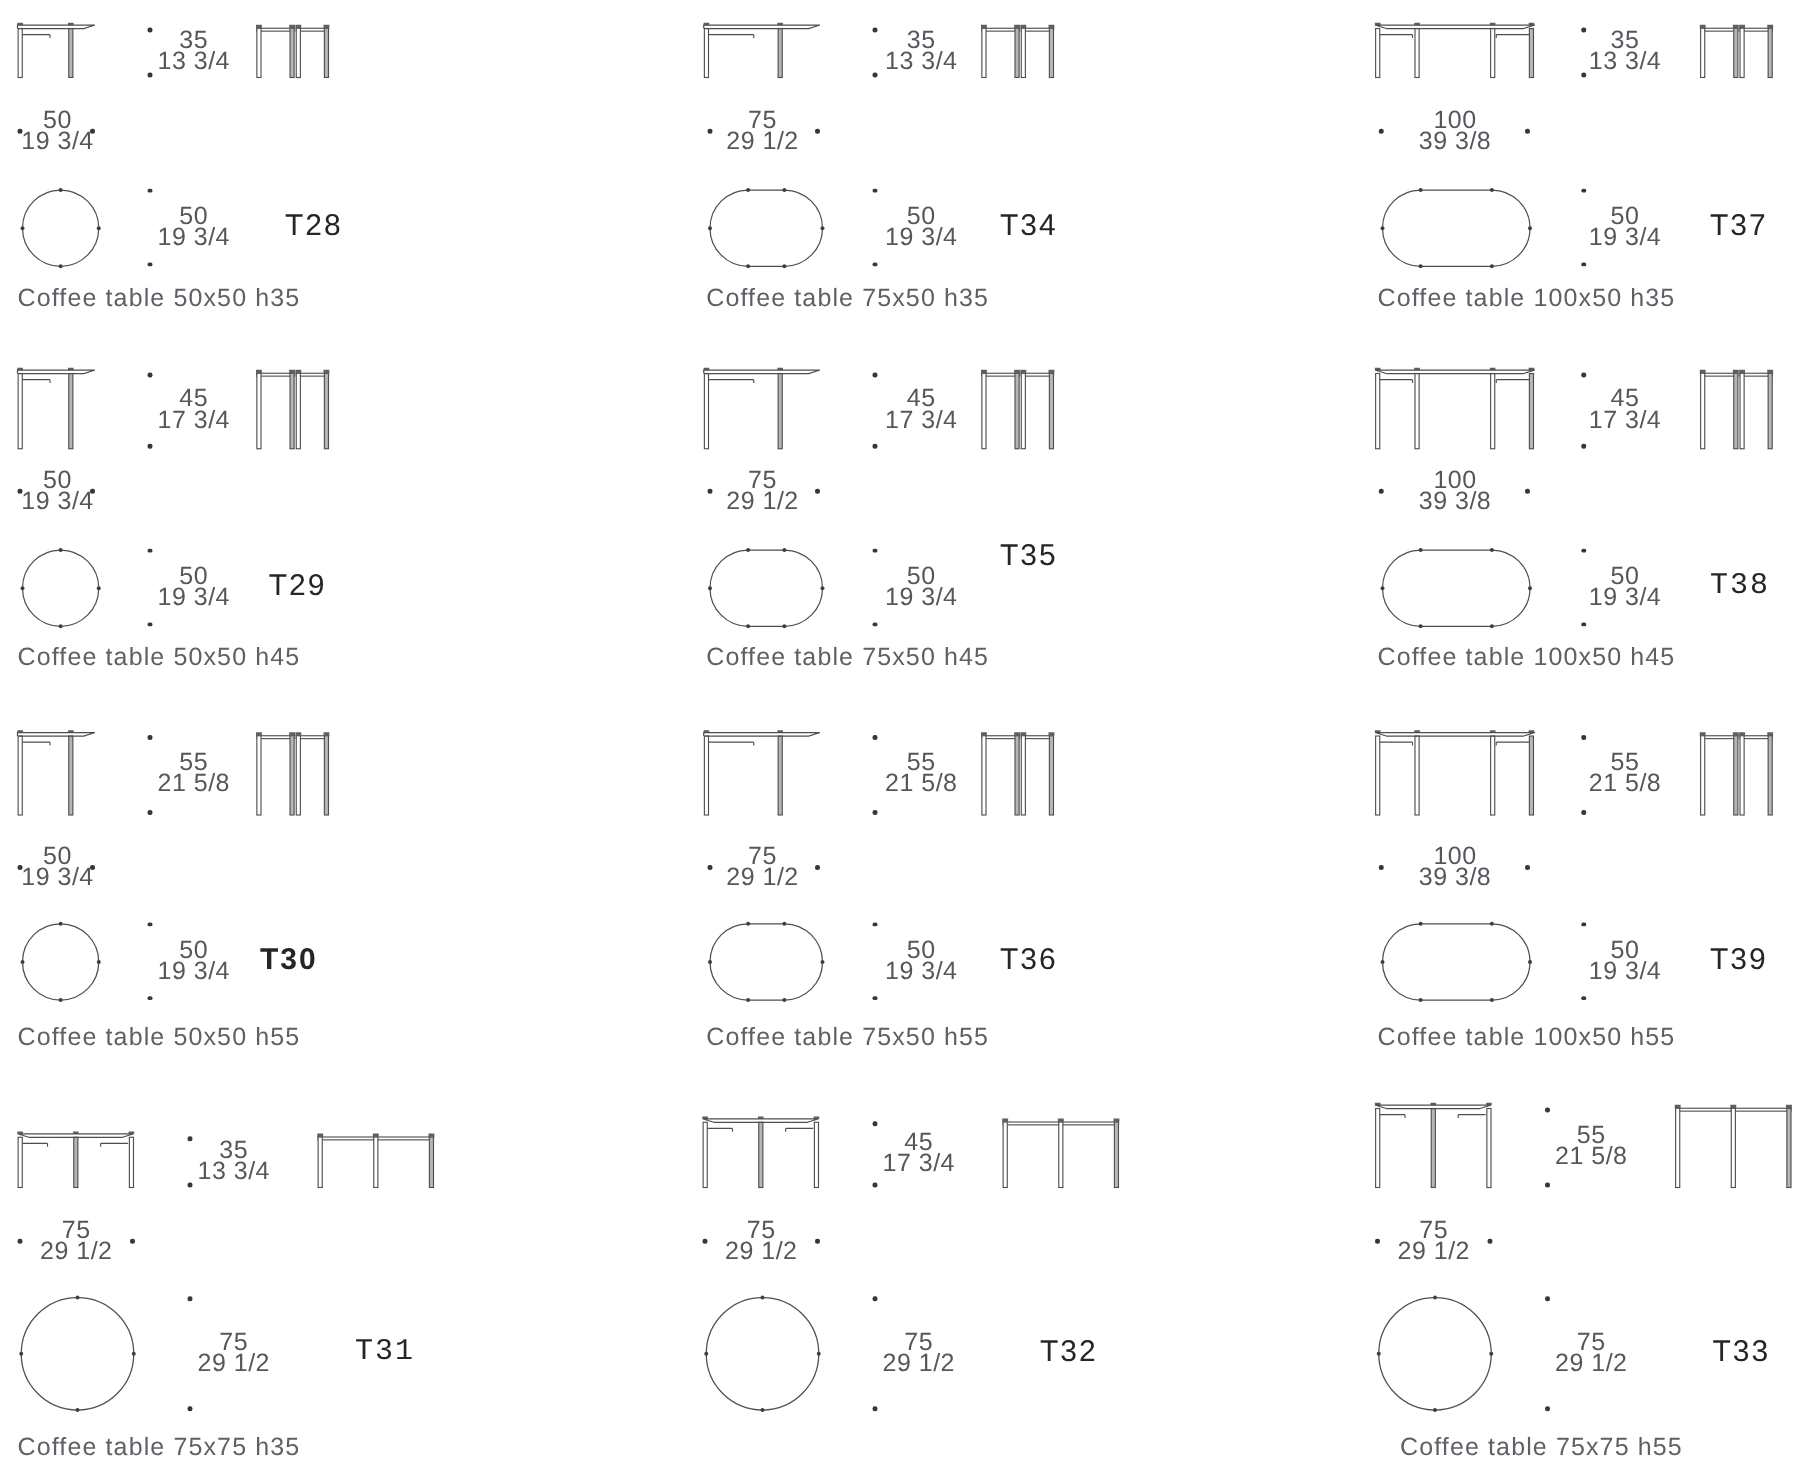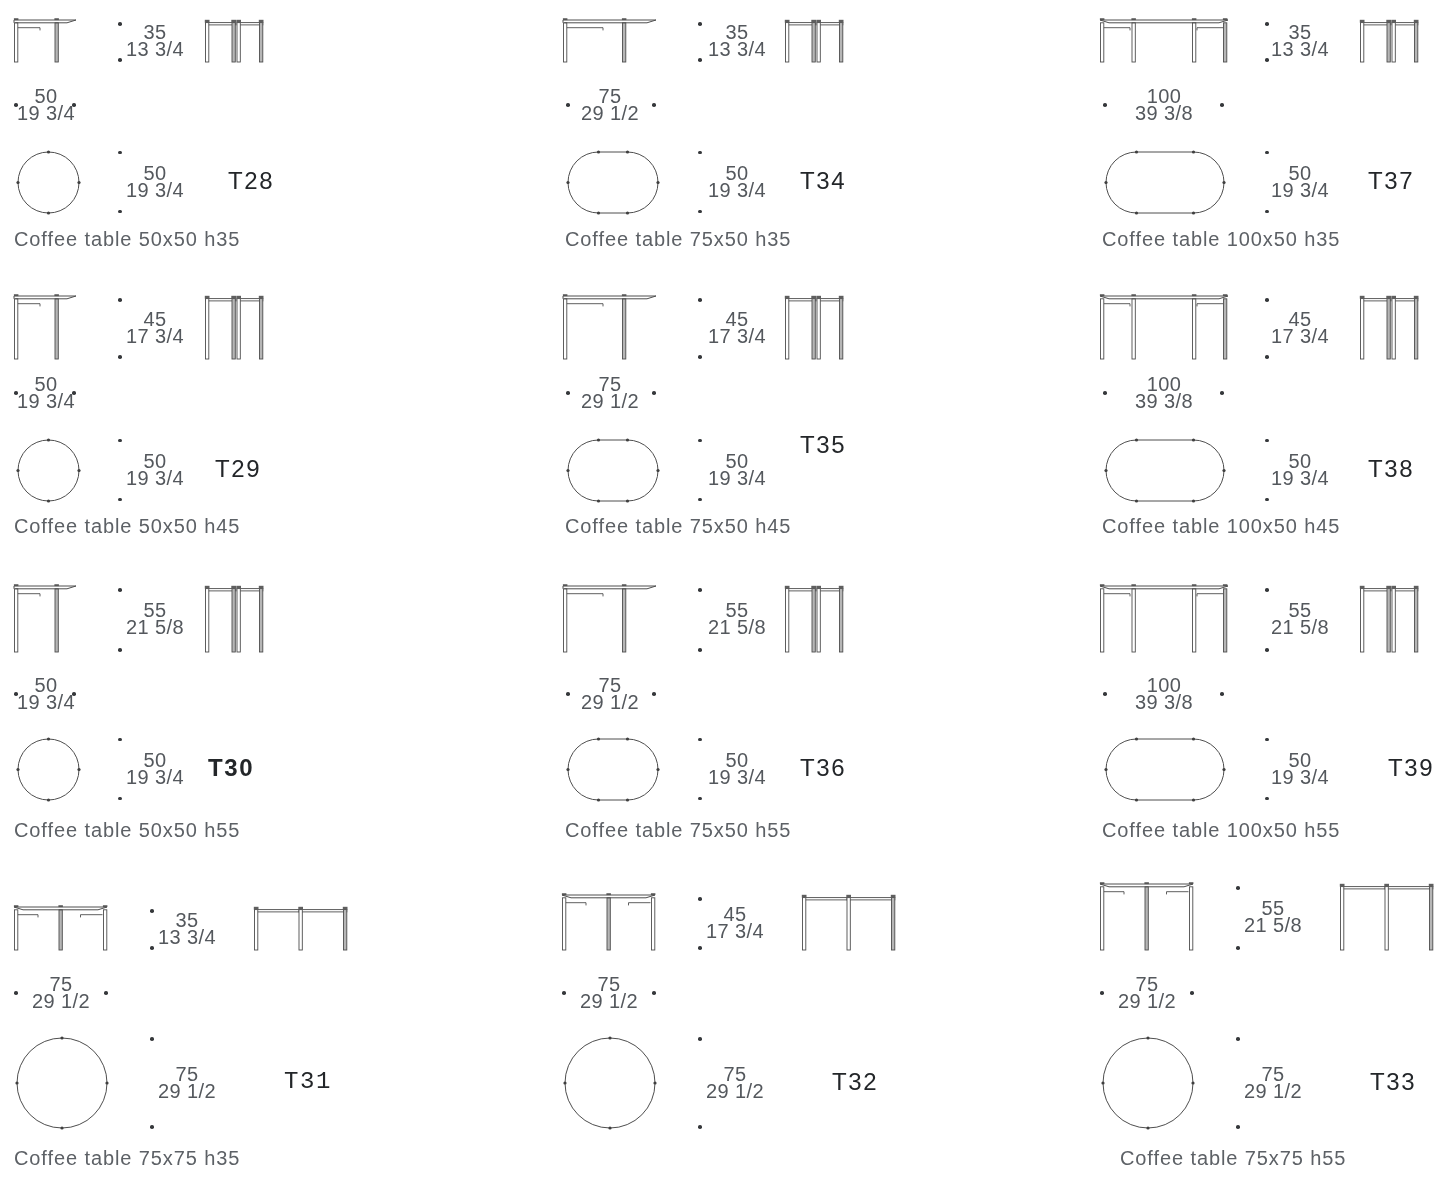--- a/index.html
+++ b/index.html
@@ -273,21 +273,21 @@
         </g>
       </svg><div class="dot" style="left: 1265.2px; top: 298.2px;"></div><div class="dot" style="left: 1265.2px; top: 355.2px;"></div><div class="dim" style="left: 1230px; top: 310.5px;">
         <div class="dim-line">45</div>
         <div class="dim-line">17 3/4</div>
       </div><div class="dot" style="left: 1103.2px; top: 391.2px;"></div><div class="dot" style="left: 1220.2px; top: 391.2px;"></div><div class="dim" style="left: 1094px; top: 376px;">
         <div class="dim-line">100</div>
         <div class="dim-line">39 3/8</div>
       </div><div class="dot" style="left: 1265.2px; top: 438.7px;"></div><div class="dot" style="left: 1265.2px; top: 497.7px;"></div><div class="dim" style="left: 1230px; top: 453px;">
         <div class="dim-line">50</div>
         <div class="dim-line">19 3/4</div>
-      </div><div class="code" style="left: 1368px; top: 454px;">T38</div><div class="caption" style="left: 1102px; top: 515px;">Coffee table 100x50 h45</div></div><div class="cell"><svg width="70" height="74" style="left: 10px; top: 582px;">
+      </div><div class="code" style="left: 1368px; top: 454px; font-family: Liberation Mono, monospace;">T38</div><div class="caption" style="left: 1102px; top: 515px;">Coffee table 100x50 h45</div></div><div class="cell"><svg width="70" height="74" style="left: 10px; top: 582px;">
         <g transform="translate(4,4)" stroke="#4e4e4e" stroke-width="1" fill="none">
           <path d="M3.2 7.7 H26 M26 7.7 V10.4" stroke-width="0.9"></path>
           <rect x="0.5" y="2.8" width="3.3" height="63.2" fill="#ffffff" stroke-width="0.9"></rect>
           <rect x="-0.09999999999999998" y="-1.8" width="4.5" height="1.9" fill="#5f5f5f" stroke="none"></rect>
           <rect x="41" y="2.8" width="3.3" height="63.2" fill="#b6b6b6" stroke-width="0.9"></rect>
           <rect x="40.4" y="-1.8" width="4.5" height="1.9" fill="#5f5f5f" stroke="none"></rect>
           <path d="M0 2.8 V0 H62 M1.2 2.8 H53 L62 0"></path>
         </g>
       </svg><svg width="66" height="74" style="left: 201px; top: 582px;">
         <g transform="translate(4,4)" stroke="#4e4e4e" stroke-width="0.9" fill="none">
@@ -399,21 +399,21 @@
         </g>
       </svg><div class="dot" style="left: 1265.2px; top: 588.2px;"></div><div class="dot" style="left: 1265.2px; top: 648.2px;"></div><div class="dim" style="left: 1230px; top: 602px;">
         <div class="dim-line">55</div>
         <div class="dim-line">21 5/8</div>
       </div><div class="dot" style="left: 1103.2px; top: 692.2px;"></div><div class="dot" style="left: 1220.2px; top: 692.2px;"></div><div class="dim" style="left: 1094px; top: 677px;">
         <div class="dim-line">100</div>
         <div class="dim-line">39 3/8</div>
       </div><div class="dot" style="left: 1265.2px; top: 737.7px;"></div><div class="dot" style="left: 1265.2px; top: 796.7px;"></div><div class="dim" style="left: 1230px; top: 752px;">
         <div class="dim-line">50</div>
         <div class="dim-line">19 3/4</div>
-      </div><div class="code" style="left: 1368px; top: 753px; margin-left: 20px;">T39</div><div class="caption" style="left: 1102px; top: 819px;">Coffee table 100x50 h55</div></div><div class="cell"><svg width="101" height="51" style="left: 10px; top: 903px;">
+      </div><div class="code" style="left: 1368px; top: 753px;">T39</div><div class="caption" style="left: 1102px; top: 819px;">Coffee table 100x50 h55</div></div><div class="cell"><svg width="101" height="51" style="left: 10px; top: 903px;">
         <g transform="translate(4,4)" stroke="#4e4e4e" stroke-width="1" fill="none">
           <path d="M3.2 7.7 H24 M24 7.7 V10.4" stroke-width="0.9"></path>
           <path d="M66.5 7.7 H88.5 M66.5 7.7 V10.4" stroke-width="0.9"></path>
           <rect x="0.5" y="2.8" width="3.3" height="40.2" fill="#ffffff" stroke-width="0.9"></rect>
           <rect x="-0.09999999999999998" y="-1.8" width="4.5" height="1.9" fill="#5f5f5f" stroke="none"></rect>
           <rect x="45" y="2.8" width="3.3" height="40.2" fill="#b6b6b6" stroke-width="0.9"></rect>
           <rect x="44.4" y="-1.8" width="4.5" height="1.9" fill="#5f5f5f" stroke="none"></rect>
           <rect x="89.5" y="2.8" width="3.3" height="40.2" fill="#ffffff" stroke-width="0.9"></rect>
           <rect x="88.9" y="-1.8" width="4.5" height="1.9" fill="#5f5f5f" stroke="none"></rect>
           <path d="M0 0 H93 M9 2.8 H84 M9 2.8 L0 0 M84 2.8 L93 0"></path>

